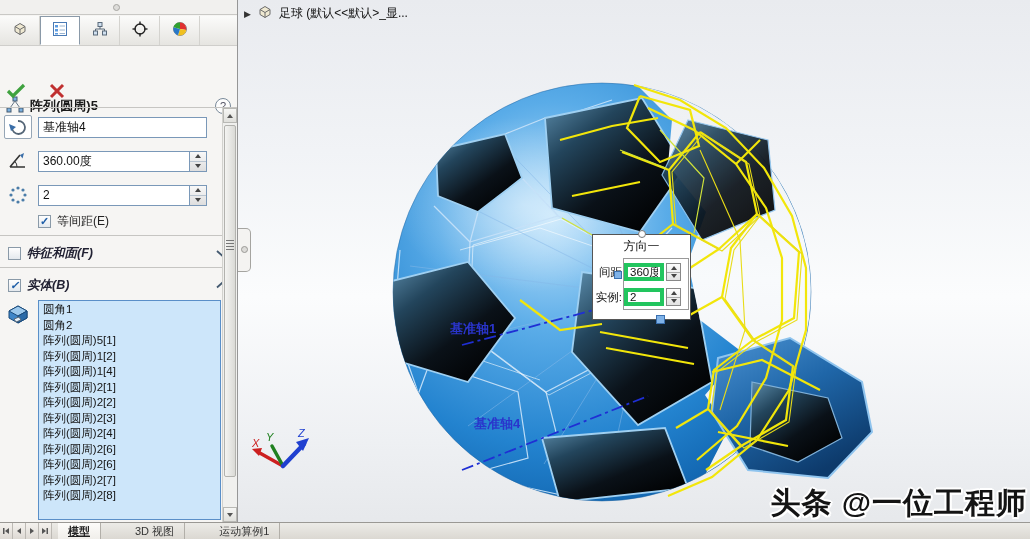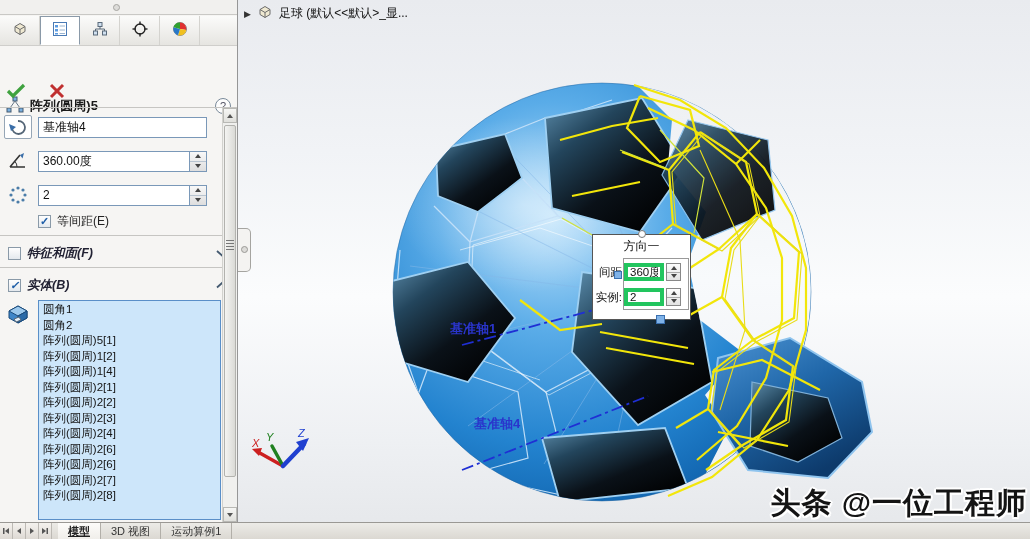--- a/index.html
+++ b/index.html
@@ -94,21 +94,21 @@
   .splitter-dot { position:absolute; left:3px; top:17px; width:7px; height:7px; border-radius:50%;
     background:#dcdbd8; border:1px solid #9a9996; }
   .grip { position:absolute; left:226px; top:240px; z-index:12; display:flex; flex-direction:column; gap:2px; }
   .grip div { width:8px; height:1px; background:#777; }
 
   
   .bottombar { position:absolute; left:0; bottom:0; width:100%; height:17px; z-index:20;
     background:linear-gradient(#ecebe7,#dbd8d2); border-top:1px solid #9a9894; display:flex; align-items:stretch; font-size:11px; }
   .nav-btn { width:13px; border-right:1px solid #bcb9b4; background:linear-gradient(#f4f2ee,#dedad4);
     display:flex; align-items:center; justify-content:center; cursor:pointer; }
-  .btabs { display:flex; margin-left:6px; }
+  .btabs { display:flex; margin-left:6px;gap:24px; }
   .btab { padding:0 10px; display:flex; align-items:center; border-right:1px solid #b2afa9; color:#333; cursor:pointer; white-space:nowrap; }
   .btab.active { background:linear-gradient(#fdfcfa,#f0eeea); font-weight:bold; text-decoration:underline; color:#222; }
 </style>
 </head>
 <body>
 
 <div class="graphics">
   <svg class="viewport" width="1030" height="522" viewBox="0 0 1030 522">
     <defs>
       <radialGradient id="gBall" cx="0.38" cy="0.32" r="0.78">

